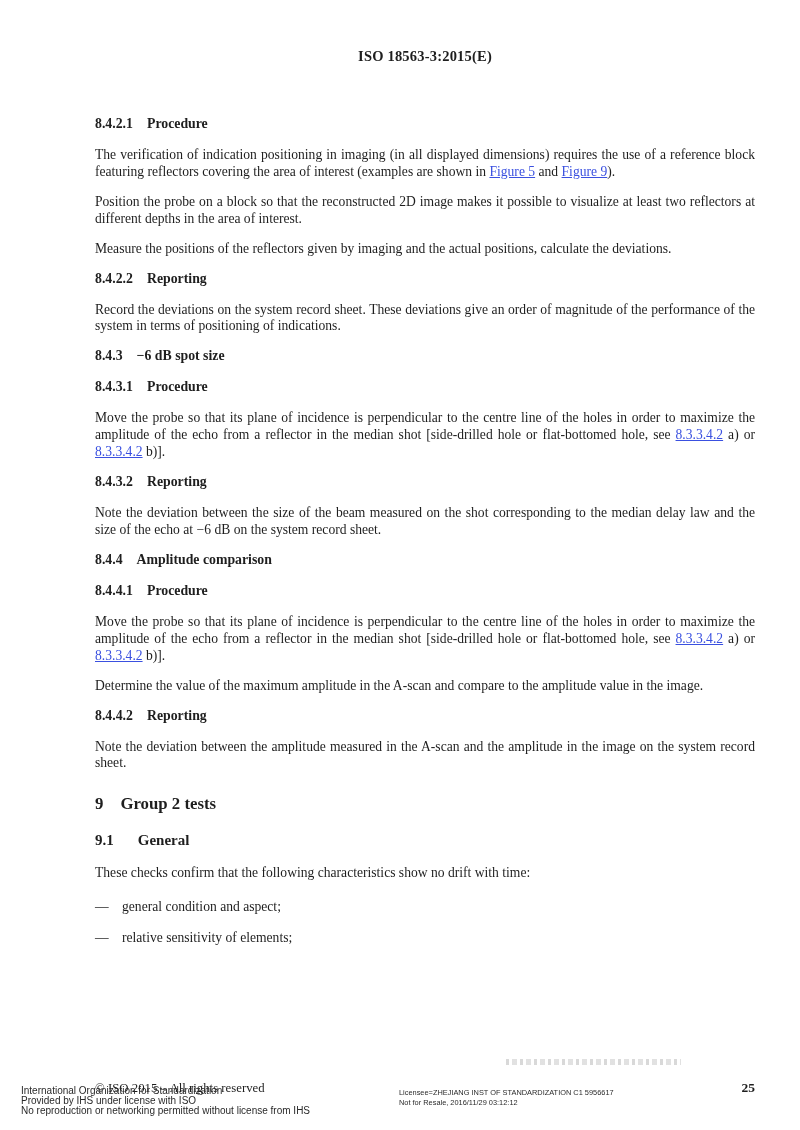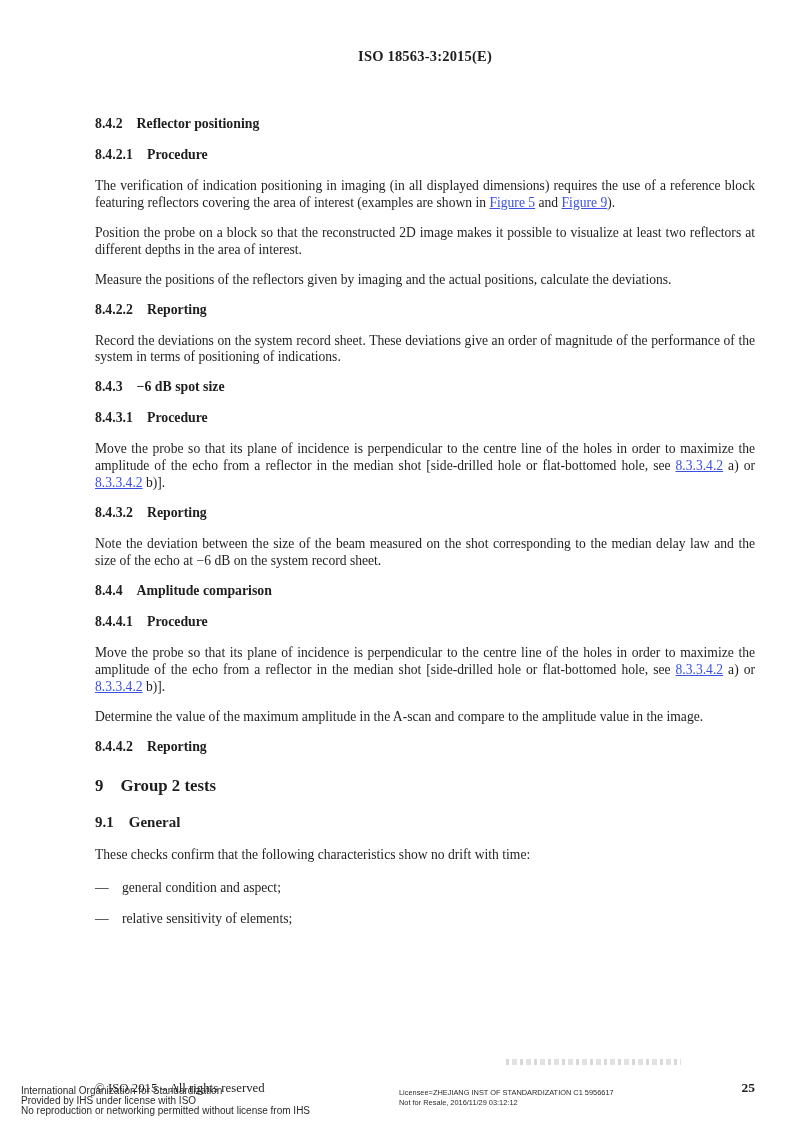--- a/index.html
+++ b/index.html
@@ -37,21 +37,21 @@
   h3.sec .num { margin-right: 14px; }
   h1.chapter {
     margin: 23px 0 19px 0;
     font-size: 16.8px; font-weight: bold; line-height: 18px;
   }
   h1.chapter .num { margin-right: 17px; }
   h2.subchapter {
     margin: 0 0 17px 0;
     font-size: 15px; font-weight: bold; line-height: 16px;
   }
-  h2.subchapter .num { margin-right: 15px; }
+  h2.subchapter .num { margin-right: 24px; }
   ul.dash-list { list-style: none; margin: 17px 0 0 0; padding: 0; }
   ul.dash-list li {
     display: flex; margin: 0 0 14px 0;
     font-size: 13.6px; line-height: 16.9px;
   }
   ul.dash-list li .marker { width: 27px; flex: 0 0 27px; }
   .watermark {
     position: absolute; top: 1059px; left: 506px; width: 175px; height: 6px;
     background: repeating-linear-gradient(90deg,
       #b9b9b9 0px, #b9b9b9 3px, transparent 3px, transparent 6px,
@@ -77,21 +77,20 @@
     text-align: right; font-weight: bold; font-size: 13.5px; font-family: Liberation Serif, serif;
   }
 </style>
 </head>
 <body>
 
 <div class="doc-header">ISO 18563-3:2015(E)</div>
 
 <div class="content">
 
-  <h3 class="sec"><span class="num">8.4.2</span><span>Reflector positioning</span></h3>
 
   <h3 class="sec"><span class="num">8.4.2.1</span><span>Procedure</span></h3>
 
   <p>The verification of indication positioning in imaging (in all displayed dimensions) requires the use of a reference block featuring reflectors covering the area of interest (examples are shown in <a href="#">Figure 5</a> and <a href="#">Figure 9</a>).</p>
 
   <p>Position the probe on a block so that the reconstructed 2D image makes it possible to visualize at least two reflectors at different depths in the area of interest.</p>
 
   <p>Measure the positions of the reflectors given by imaging and the actual positions, calculate the deviations.</p>
 
   <h3 class="sec"><span class="num">8.4.2.2</span><span>Reporting</span></h3>
@@ -112,20 +111,21 @@
   <h3 class="sec"><span class="num">8.4.4</span><span>Amplitude comparison</span></h3>
 
   <h3 class="sec"><span class="num">8.4.4.1</span><span>Procedure</span></h3>
 
   <p>Move the probe so that its plane of incidence is perpendicular to the centre line of the holes in order to maximize the amplitude of the echo from a reflector in the median shot [side-drilled hole or flat-bottomed hole, see <a href="#">8.3.3.4.2</a> a) or <a href="#">8.3.3.4.2</a> b)].</p>
 
   <p>Determine the value of the maximum amplitude in the A-scan and compare to the amplitude value in the image.</p>
 
   <h3 class="sec"><span class="num">8.4.4.2</span><span>Reporting</span></h3>
 
+  <p>Note the deviation between the amplitude measured in the A-scan and the amplitude in the image on the system record sheet.</p>
 
   <h1 class="chapter"><span class="num">9</span><span>Group 2 tests</span></h1>
 
   <h2 class="subchapter"><span class="num">9.1</span><span>General</span></h2>
 
   <p>These checks confirm that the following characteristics show no drift with time:</p>
 
   <ul class="dash-list">
     <li>
       <span class="marker">—</span>

